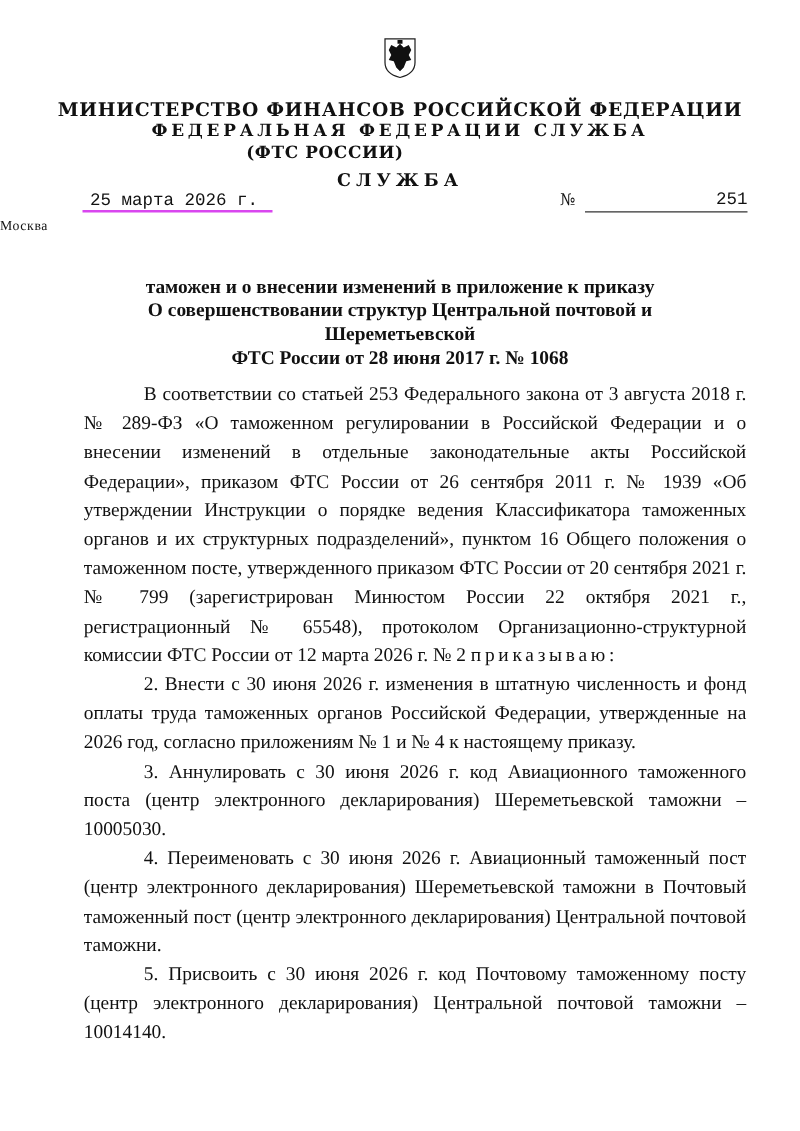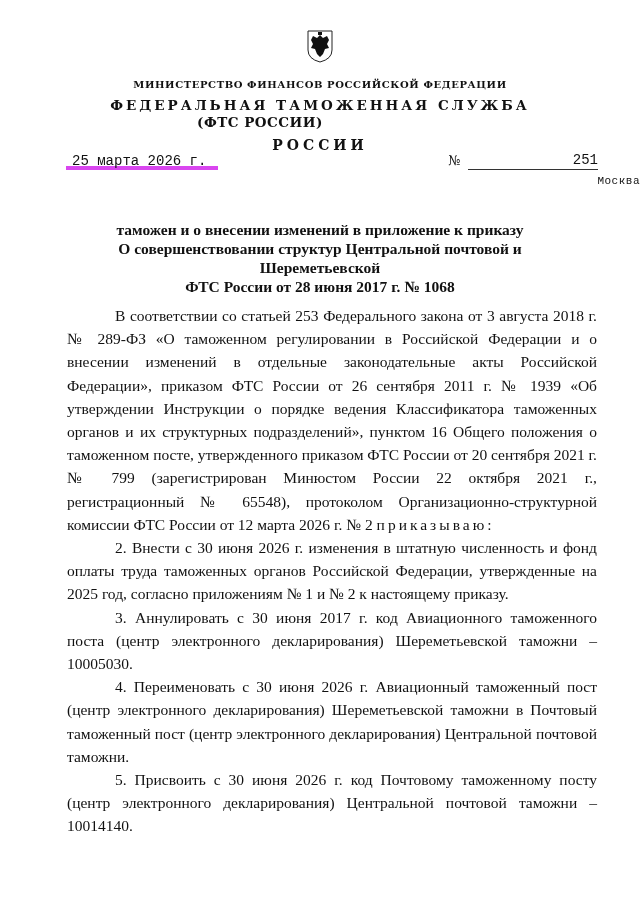--- a/index.html
+++ b/index.html
@@ -1,63 +1,63 @@
 <!DOCTYPE html>
 <html><head>
 <meta charset="utf-8">
 <style>
   html, body { margin: 0; padding: 0; background: #ffffff; }
   body { width: 640px; height: 905px; position: relative; overflow: hidden; color: #111; font-family: "Liberation Serif", serif; }
   .page { position: absolute; left: 0; top: 0; width: 640px; height: 905px; }
 
   .emblem { position: absolute; left: 305px; top: 28px; width: 30px; height: 36px; }
-  .ministry { position: absolute; top: 79px; left: 0; width: 640px; text-align: center; font-family: "DejaVu Serif", serif; font-weight: bold; font-size: 10px; letter-spacing: 0.6px; }
+  .ministry { position: absolute; top: 79px; left: 0; width: 640px; text-align: center; font-family: "DejaVu Serif", serif; font-weight: bold; font-size: 15px; letter-spacing: 0.6px; }
   .service { position: absolute; top: 97px; left: 0; width: 640px; text-align: center; font-family: "DejaVu Serif", serif; font-weight: bold; font-size: 13.5px; letter-spacing: 3px; }
   .service-abbr { position: absolute; top: 114px; left: 0; width: 520px; text-align: center; font-family: "DejaVu Serif", serif; font-weight: bold; font-size: 13.5px; letter-spacing: 0.5px; }
   .doc-type { position: absolute; top: 137px; left: 0; width: 640px; text-align: center; font-family: "DejaVu Serif", serif; font-weight: bold; font-size: 14px; letter-spacing: 4px; }
 
-  .date-field { position: absolute; left: 66px; top: 152px; width: 152px; height: 18px; border-bottom: 4px solid #d946ef; font-family: "Liberation Mono", monospace; font-size: 14px; padding-left: 6px; box-sizing: border-box; line-height: 18px; }
+  .date-field { position: absolute; left: 66px; top: 152px; width: 152px; height: 18px; border-bottom: 2px solid #d946ef; font-family: "Liberation Mono", monospace; font-size: 14px; padding-left: 6px; box-sizing: border-box; line-height: 18px; }
   .num-label { position: absolute; left: 448px; top: 152px; font-family: "DejaVu Serif", serif; font-size: 13px; line-height: 18px; }
   .num-field { position: absolute; left: 468px; top: 152px; width: 130px; height: 18px; border-bottom: 1px solid #333; font-family: "Liberation Mono", monospace; font-size: 14px; padding-left: 10px; box-sizing: border-box; line-height: 16px; text-align: right; }
-  .city { position: absolute; top: 175px; left: 0; width: 640px; text-align: right; font-family: Liberation Mono, monospace; font-size: 11px; letter-spacing: 0.5px; }
+  .city { position: absolute; top: 175px; left: 0; width: 640px; text-align: left; font-family: Liberation Serif, serif; font-size: 11px; letter-spacing: 0.5px; }
 
   .title { position: absolute; top: 220px; left: 60px; width: 520px; text-align: center; font-weight: bold; font-size: 15.5px; line-height: 19px; }
 
   .body { position: absolute; top: 304px; left: 67px; width: 530px; font-size: 15.5px; line-height: 23.2px; }
   .body p { margin: 0; text-align: justify; text-indent: 48px; }
   .spaced { letter-spacing: 3px; }
 </style>
 </head>
 <body>
 
 <div class="page">
   <div class="emblem">
     <svg width="30" height="36" viewBox="0 0 30 36">
       <path d="M3 3 H27 V22 Q27 31 15 34 Q3 31 3 22 Z" fill="none" stroke="#222" stroke-width="1"></path>
       <path d="M15 7 L12 10 L8 8 L6 12 L8 16 L6 20 L10 21 L12 26 L15 29 L18 26 L20 21 L24 20 L22 16 L24 12 L22 8 L18 10 Z" fill="#111"></path>
       <rect x="13" y="4" width="4" height="3" fill="#111"></rect>
     </svg>
   </div>
 
   <div class="ministry">МИНИСТЕРСТВО ФИНАНСОВ РОССИЙСКОЙ ФЕДЕРАЦИИ</div>
-  <div class="service">ФЕДЕРАЛЬНАЯ ТАМОЖЕННАЯ СЛУЖБА</div>
+  <div class="service">ФЕДЕРАЛЬНАЯ ФЕДЕРАЦИИ СЛУЖБА</div>
   <div class="service-abbr">(ФТС РОССИИ)</div>
-  <div class="doc-type">РОССИИ</div>
+  <div class="doc-type">СЛУЖБА</div>
 
   <div class="date-field">25 марта 2026 г.</div>
   <div class="num-label">№</div>
   <div class="num-field">251</div>
   <div class="city">Москва</div>
 
   <div class="title">
     <div>таможен и о внесении изменений в приложение к приказу</div>
     <div>О совершенствовании структур Центральной почтовой и Шереметьевской</div>
     <div>ФТС России от 28 июня 2017 г. № 1068</div>
   </div>
 
   <div class="body">
     <p><span>В соответствии со статьей 253 Федерального закона от 3 августа 2018 г. № 289-ФЗ «О таможенном регулировании в Российской Федерации и о внесении изменений в отдельные законодательные акты Российской Федерации», приказом ФТС России от 26 сентября 2011 г. № 1939 «Об утверждении Инструкции о порядке ведения Классификатора таможенных органов и их структурных подразделений», пунктом 16 Общего положения о таможенном посте, утвержденного приказом ФТС России от 20 сентября 2021 г. № 799 (зарегистрирован Минюстом России 22 октября 2021 г., регистрационный № 65548), протоколом Организационно-структурной комиссии ФТС России от 12 марта 2026 г. № 2 </span><span class="spaced">приказываю:</span></p>
-    <p>2. Внести с 30 июня 2026 г. изменения в штатную численность и фонд оплаты труда таможенных органов Российской Федерации, утвержденные на 2025 год, согласно приложениям № 1 и № 2 к настоящему приказу.</p>
-    <p>3. Аннулировать с 30 июня 2017 г. код Авиационного таможенного поста (центр электронного декларирования) Шереметьевской таможни – 10005030.</p>
+    <p>2. Внести с 30 июня 2026 г. изменения в штатную численность и фонд оплаты труда таможенных органов Российской Федерации, утвержденные на 2026 год, согласно приложениям № 1 и № 4 к настоящему приказу.</p>
+    <p>3. Аннулировать с 30 июня 2026 г. код Авиационного таможенного поста (центр электронного декларирования) Шереметьевской таможни – 10005030.</p>
     <p>4. Переименовать с 30 июня 2026 г. Авиационный таможенный пост (центр электронного декларирования) Шереметьевской таможни в Почтовый таможенный пост (центр электронного декларирования) Центральной почтовой таможни.</p>
     <p>5. Присвоить с 30 июня 2026 г. код Почтовому таможенному посту (центр электронного декларирования) Центральной почтовой таможни – 10014140.</p>
   </div>
 </div>
 
 </body></html>

